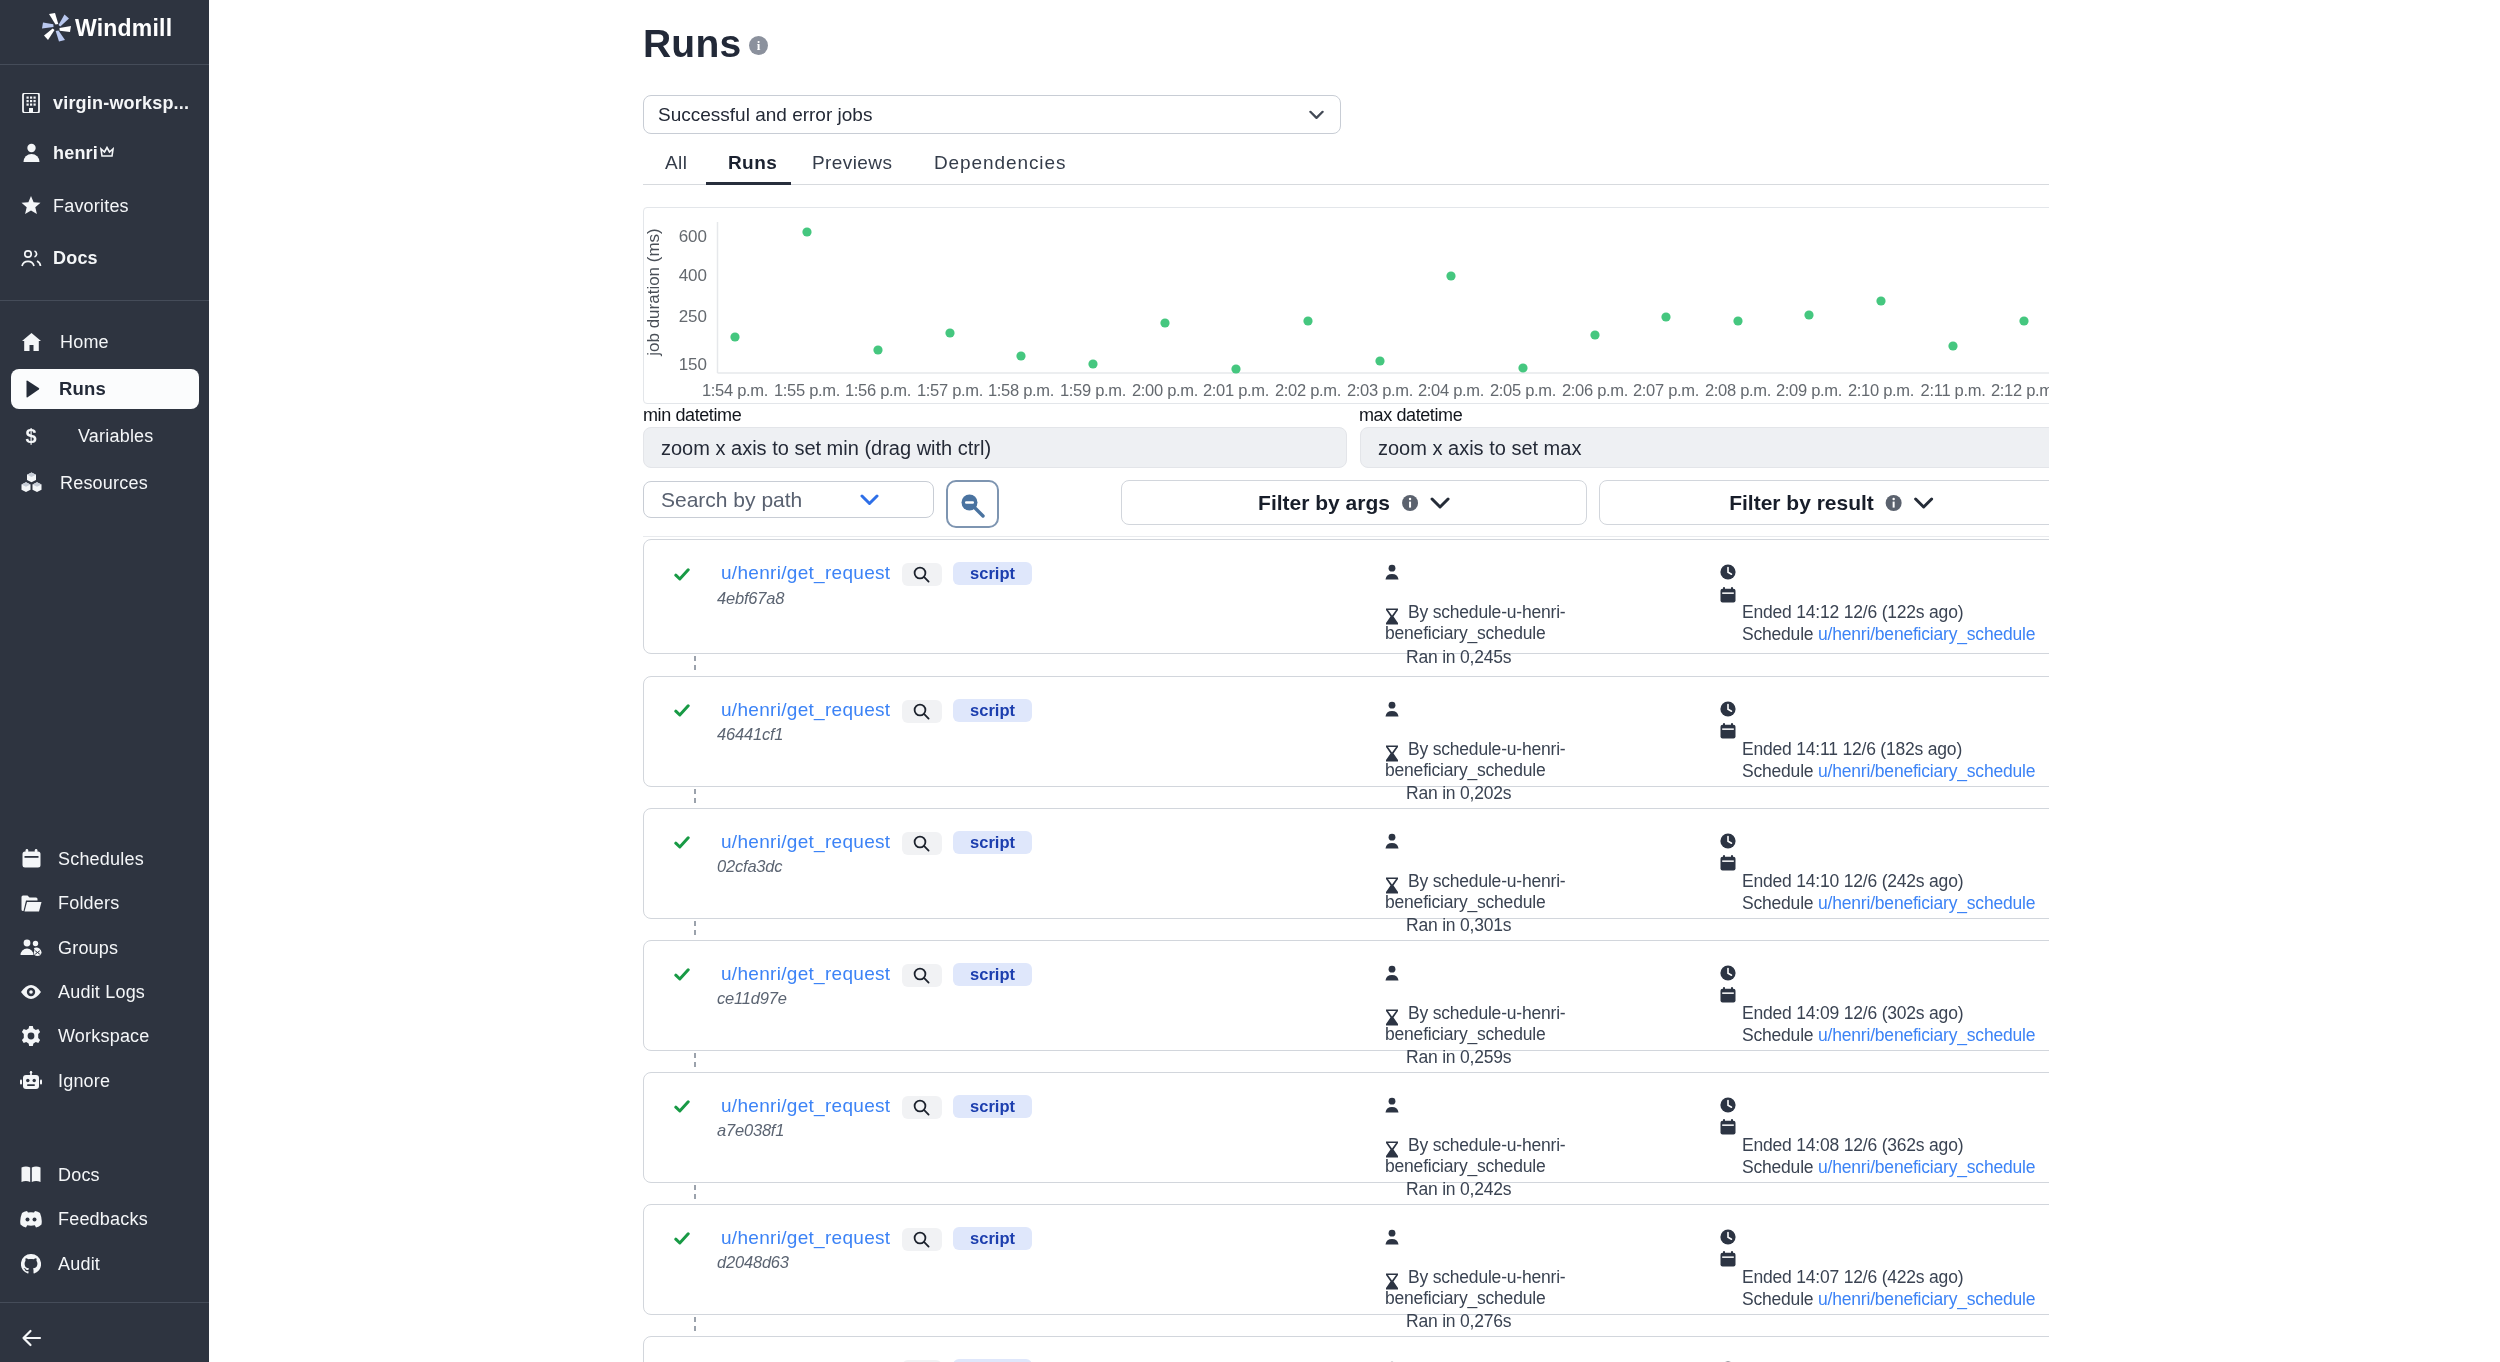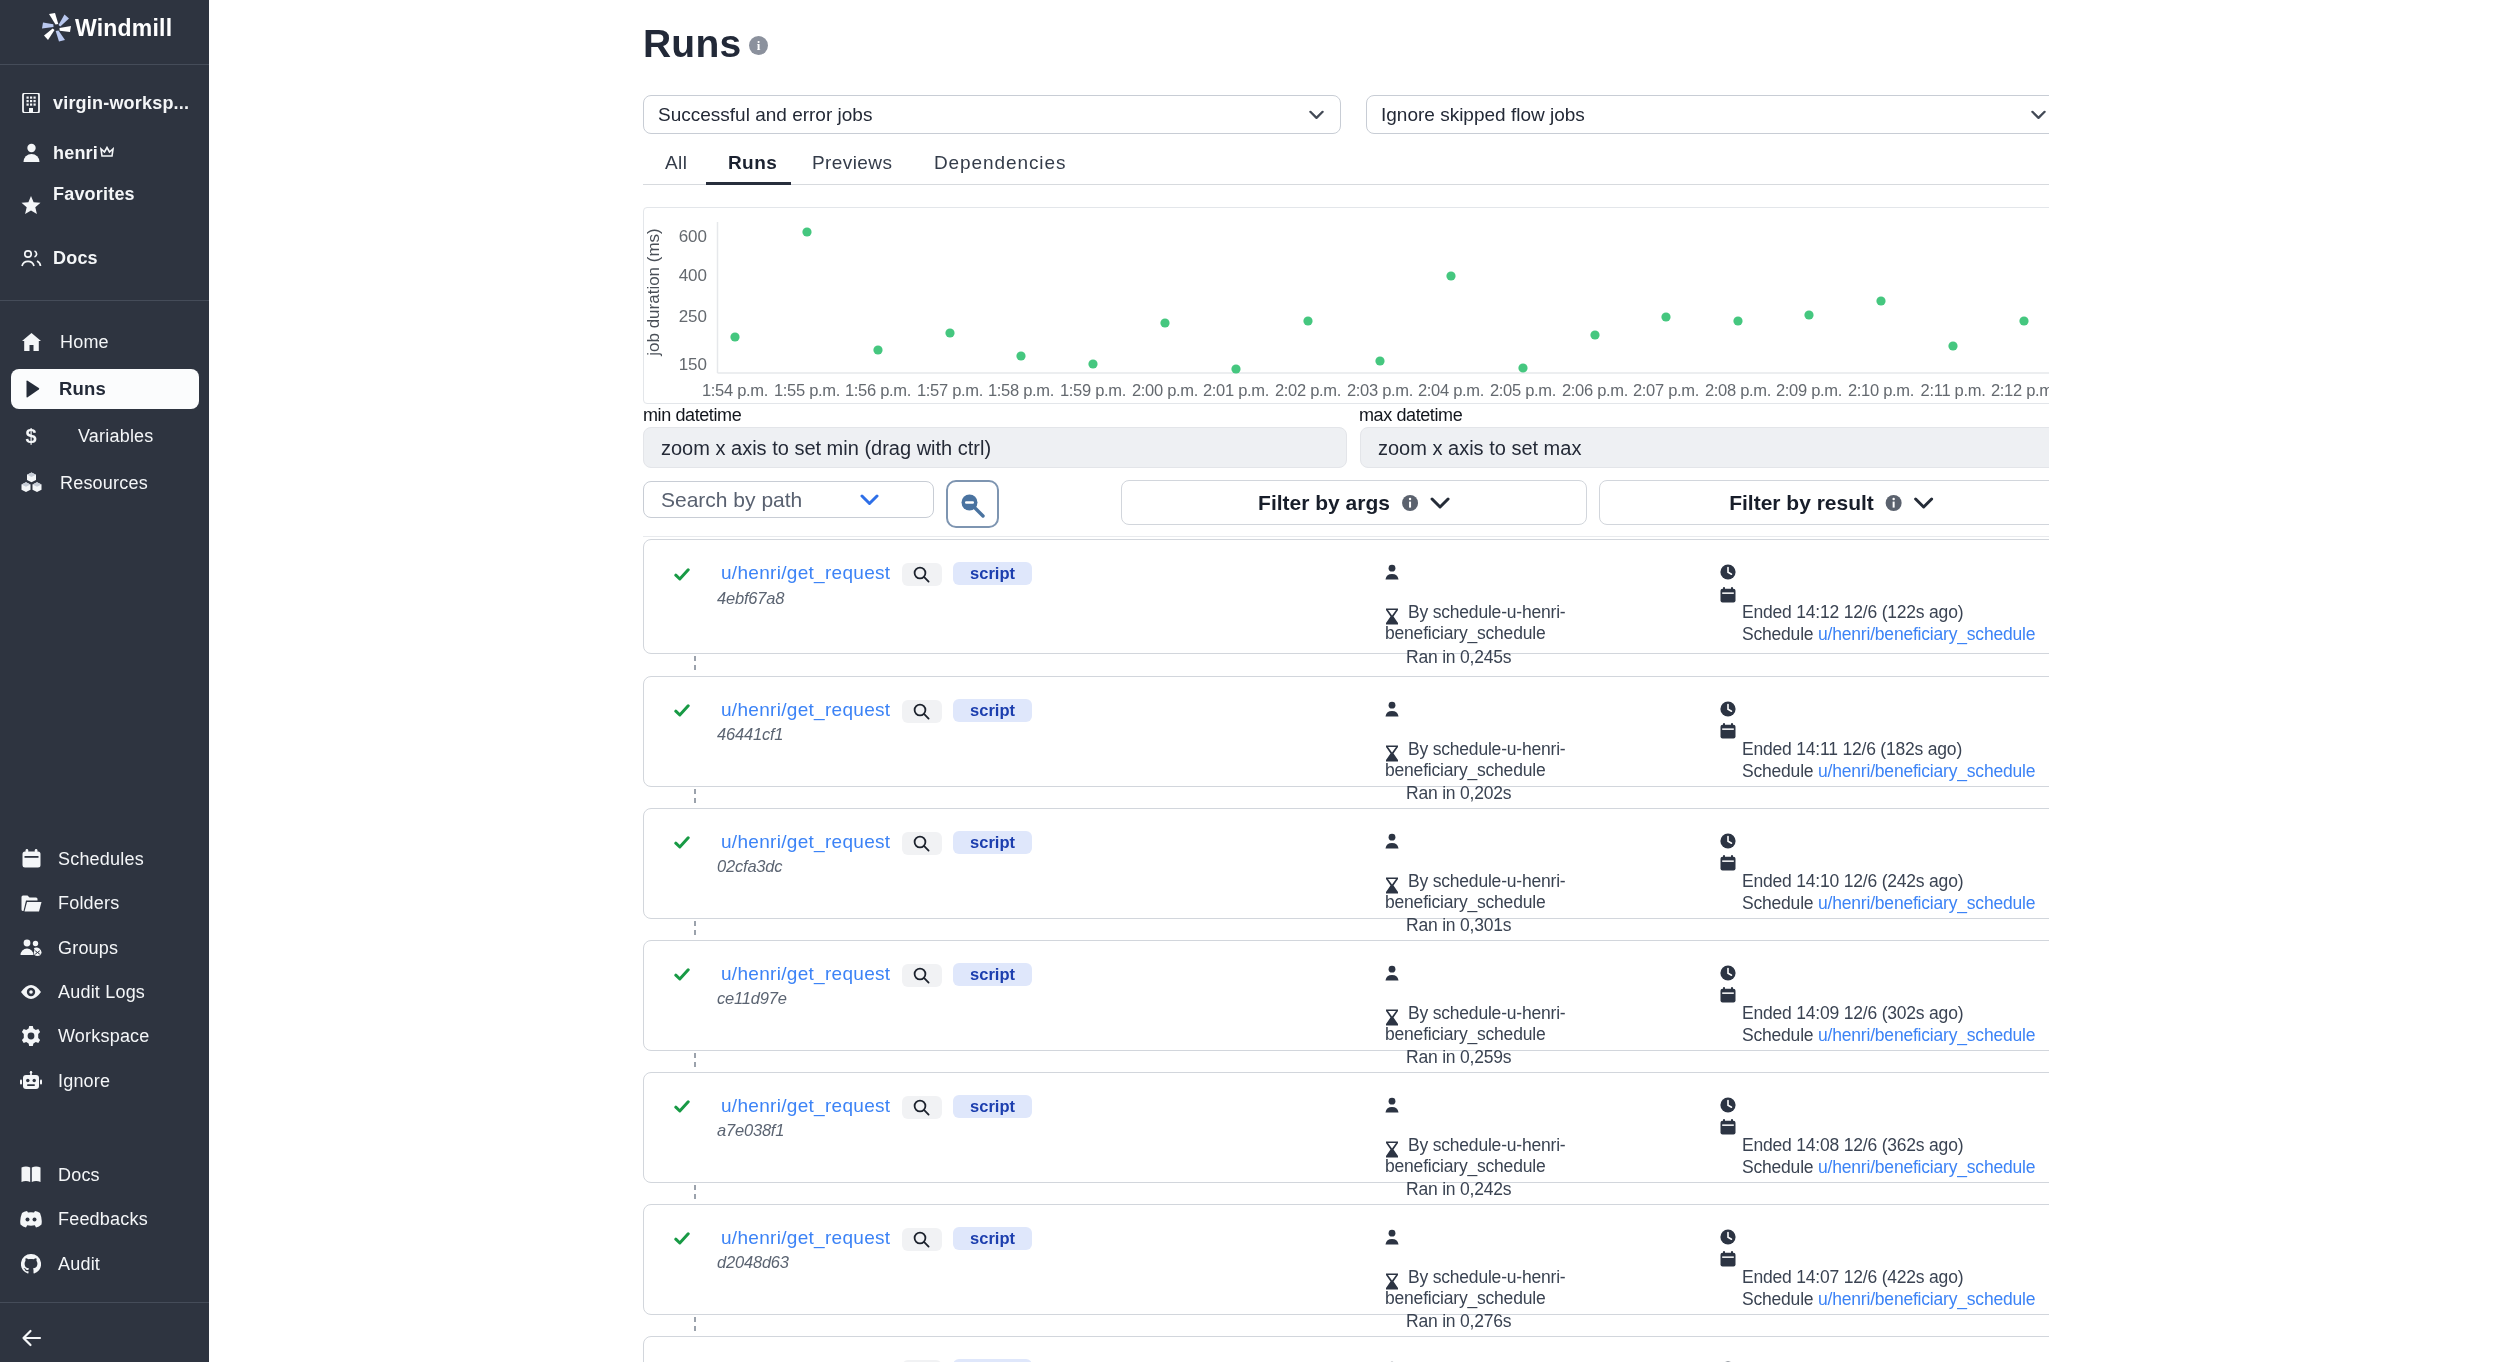--- a/index.html
+++ b/index.html
@@ -75,21 +75,21 @@
       <path d="M 1.5 19 A 8 8 0 0 1 17.5 19 Z"></path>
     </svg>
     <div class="sitem cv" style="left:53px;top:153px;font-weight:600">henri</div>
     <svg class="sico" style="left:100px;top:146px" width="14" height="12" viewBox="0 0 14 12" fill="none" stroke="#f4f6f8" stroke-width="1.6">
       <path d="M 2 10 L 1 3 L 4.5 6 L 7 1.5 L 9.5 6 L 13 3 L 12 10 Z"></path>
     </svg>
 
     <svg class="sico" style="left:21px;top:196px" width="20" height="19" viewBox="0 0 20 19" fill="#f4f6f8">
       <path d="M10 0 L12.6 6.2 L19.5 6.8 L14.3 11.2 L15.9 18 L10 14.4 L4.1 18 L5.7 11.2 L0.5 6.8 L7.4 6.2 Z"></path>
     </svg>
-    <div class="sitem cv" style="left:53px;top:194px;font-weight:700">Favorites</div>
+    <div class="sitem cv" style="left:53px;top:206px;font-weight:400">Favorites</div>
 
     <svg class="sico" style="left:21px;top:249px" width="21" height="18" viewBox="0 0 21 18" fill="none" stroke="#f4f6f8" stroke-width="1.7">
       <circle cx="7" cy="5" r="3.2"></circle>
       <path d="M1 17 A 6.2 6.2 0 0 1 13 17"></path>
       <path d="M13.5 2 A 3.2 3.2 0 0 1 13.5 8"></path>
       <path d="M16 12 A 6.2 6.2 0 0 1 19.5 17"></path>
     </svg>
     <div class="sitem cv" style="left:53px;top:258px;font-weight:600">Docs</div>
 
     <div class="sdiv" style="top:300px"></div>
@@ -190,26 +190,20 @@
       <path d="M19 9 L2.5 9 M9.5 2 L2.5 9 L9.5 16"></path>
     </svg>
   </div>
 
   <div class="abs" style="left:643px;top:22px;font-size:39px;font-weight:800;color:#222938;letter-spacing:0.2px">Runs</div>
   <div class="abs" style="left:749px;top:36px;width:19px;height:19px;border-radius:50%;background:#8b919d"></div>
   <div class="abs" style="left:749px;top:36px;width:19px;height:19px;text-align:center;font-size:13px;font-weight:bold;color:#fff;line-height:19px;font-family:'Liberation Serif',serif">i</div>
 
   <div class="sel" style="left:643px;top:95px;width:698px;height:39px">
     <div class="txt">Successful and error jobs</div>
-    <svg class="chev" style="right:16px" width="15" height="9" viewBox="0 0 15 9" fill="none" stroke="#434a56" stroke-width="2.3" stroke-linecap="round" stroke-linejoin="round">
-        <path d="M1.4 1.3 L7.5 7.4 L13.6 1.3"></path>
-      </svg>
-  </div>
-  <div class="sel" style="left:1366px;top:95px;width:697px;height:39px">
-    <div class="txt">Ignore skipped flow jobs</div>
     <svg class="chev" style="right:16px" width="15" height="9" viewBox="0 0 15 9" fill="none" stroke="#434a56" stroke-width="2.3" stroke-linecap="round" stroke-linejoin="round">
         <path d="M1.4 1.3 L7.5 7.4 L13.6 1.3"></path>
       </svg>
   </div>
 
   <div class="abs cv" style="left:665px;top:163px;font-size:19px;letter-spacing:0.4px;color:#343c4a">All</div>
   <div class="abs cv" style="left:728px;top:163px;font-size:19px;letter-spacing:0.4px;font-weight:bold;color:#1b2230">Runs</div>
   <div class="abs cv" style="left:812px;top:163px;font-size:19px;letter-spacing:0.4px;color:#343c4a">Previews</div>
   <div class="abs cv" style="left:934px;top:163px;font-size:19px;letter-spacing:0.9px;color:#343c4a">Dependencies</div>
   <div class="abs" style="left:643px;top:184px;width:1421px;height:1px;background:#d7dade"></div>

